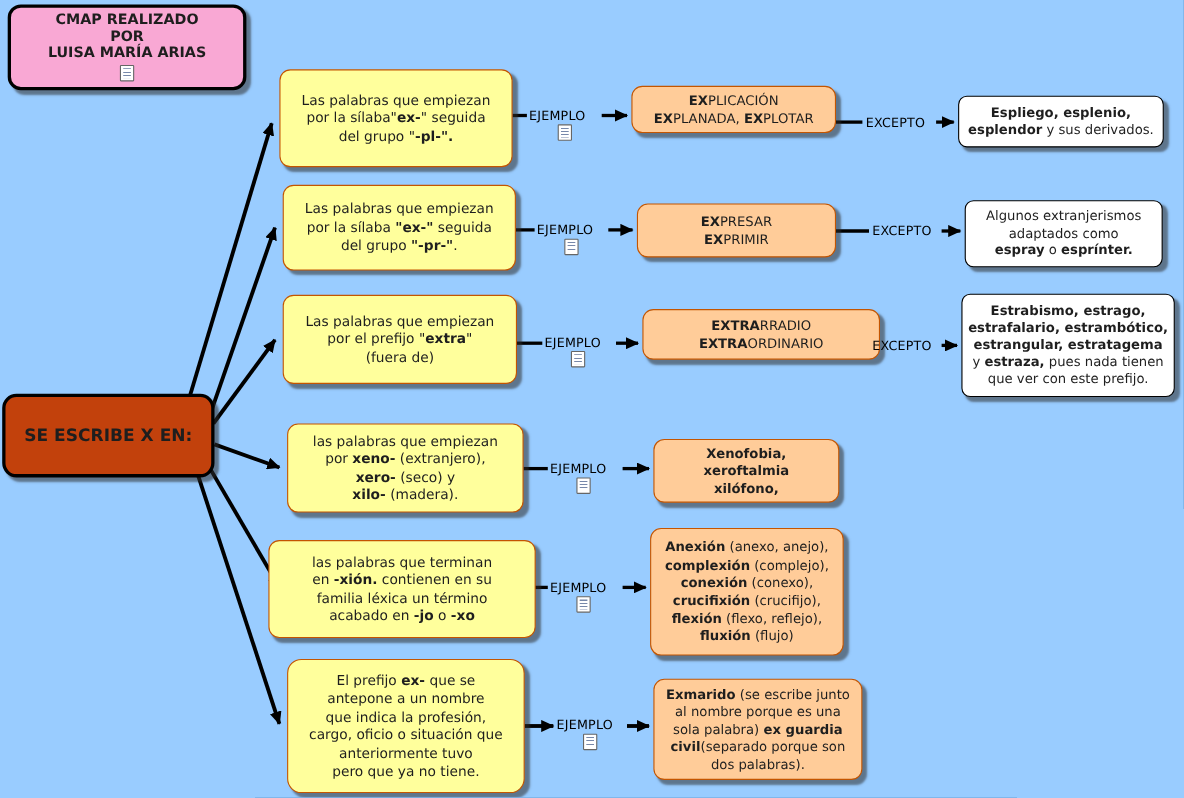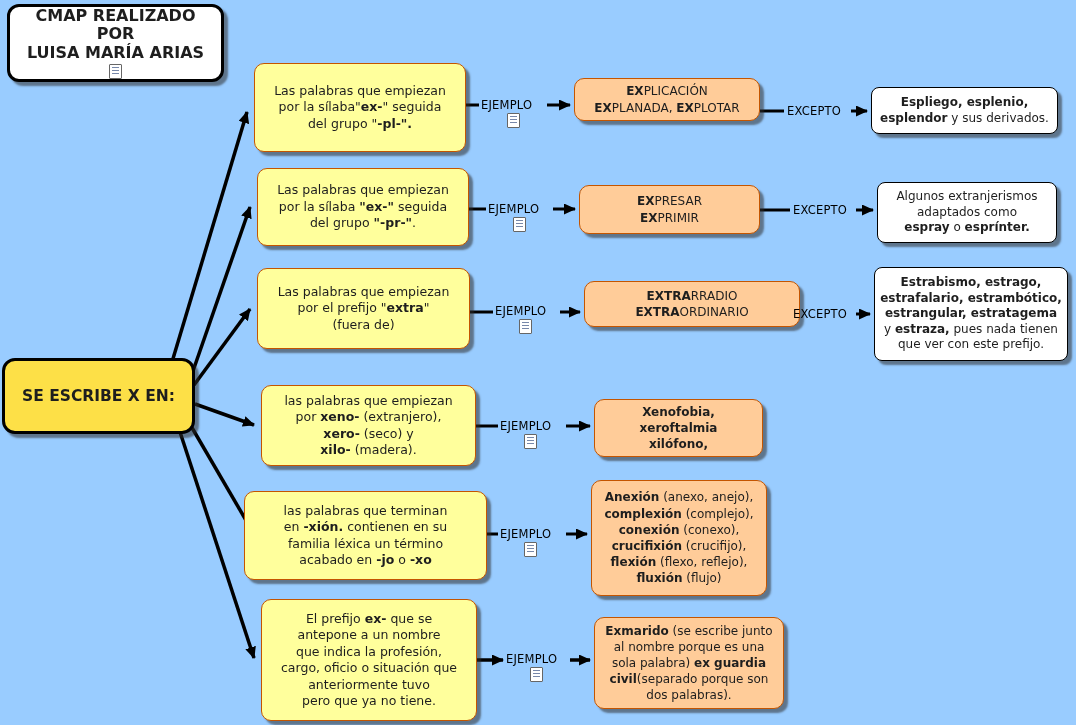--- a/index.html
+++ b/index.html
@@ -10,23 +10,23 @@
 
   .node { position:absolute; display:flex; align-items:center; justify-content:center;
           text-align:center; border-radius:10px; color:#1e1e1e;
           box-shadow:4px 4px 2px rgba(45,45,45,0.55); padding:3px 5px; }
   .txt { width:100%; text-align:center; }
 
   .yellow { background:#ffff9c; border:1px solid #c45500; font-size:12.5px; line-height:1.32; }
   .orange { background:#ffcc99; border:1px solid #c45500; font-size:12px;  line-height:1.35; }
   .white  { background:#ffffff; border:1px solid #000;    font-size:12px;  line-height:1.3; border-radius:8px; }
 
-  .titlebox { background:#ffffff; border:3px solid #000; border-radius:12px;
-              font-weight:bold; font-size:16px; line-height:1.15; flex-direction:column; }
-  .rootbox  { background:#fde047; border:3px solid #000; border-radius:13px;
+  .titlebox { background:#f9a8d4; border:3px solid #000; border-radius:12px;
+              font-weight:bold; font-size:13px; line-height:1.15; flex-direction:column; }
+  .rootbox  { background:#c2410c; border:3px solid #000; border-radius:13px;
               font-weight:bold; font-size:15.5px; }
 
   .linklabel { position:absolute; font-weight:normal; font-size:11.5px; color:#000; letter-spacing:0.2px; }
 
   .doc-icon { position:absolute; width:13px; height:15px; background:#fff;
               border:1px solid #666; border-radius:1px; }
   .doc-icon::before { content:""; position:absolute; left:2px; right:2px; top:2px; height:9px;
               background:repeating-linear-gradient(to bottom,#7788aa 0,#7788aa 1px,transparent 1px,transparent 3px); }
   .doc-icon.rel { position:relative; margin-top:2px; flex:none; }
 </style>
@@ -87,21 +87,21 @@
   </div>
   <div class="node yellow" style="left:257px;top:268px;width:213px;height:81px;">
     <div class="txt"><span>Las palabras que empiezan</span><br><span>por el prefijo "</span><b>extra</b><span>"</span><br><span>(fuera de)</span></div>
   </div>
   <div class="node yellow" style="left:261px;top:385px;width:215px;height:81px;">
     <div class="txt"><span>las palabras que empiezan</span><br><span>por </span><b>xeno-</b><span> (extranjero),</span><br><b>xero-</b><span> (seco) y</span><br><b>xilo-</b><span> (madera).</span></div>
   </div>
   <div class="node yellow" style="left:244px;top:491px;width:243px;height:89px;">
     <div class="txt"><span>las palabras que terminan</span><br><span>en </span><b>-xión.</b><span> contienen en su</span><br><span>familia léxica un término</span><br><span>acabado en </span><b>-jo</b><span> o </span><b>-xo</b></div>
   </div>
-  <div class="node yellow" style="left:261px;top:599px;width:216px;height:122px;">
+  <div class="node yellow" style="left:261px;top:599px;width:216px;height:122px;border-radius:13px;">
     <div class="txt"><span>El prefijo </span><b>ex-</b><span> que se</span><br><span>antepone a un nombre</span><br><span>que indica la profesión,</span><br><span>cargo, oficio o situación que</span><br><span>anteriormente tuvo</span><br><span>pero que ya no tiene.</span></div>
   </div>
 
   <div class="node orange" style="left:574px;top:78px;width:186px;height:43px;">
     <div class="txt"><b>EX</b><span>PLICACIÓN</span><br><b>EX</b><span>PLANADA, </span><b>EX</b><span>PLOTAR</span></div>
   </div>
   <div class="node orange" style="left:579px;top:185px;width:181px;height:49px;align-items:center;">
     <div class="txt"><b>EX</b><span>PRESAR</span><br><b>EX</b><span>PRIMIR</span></div>
   </div>
   <div class="node orange" style="left:584px;top:281px;width:216px;height:46px;">

